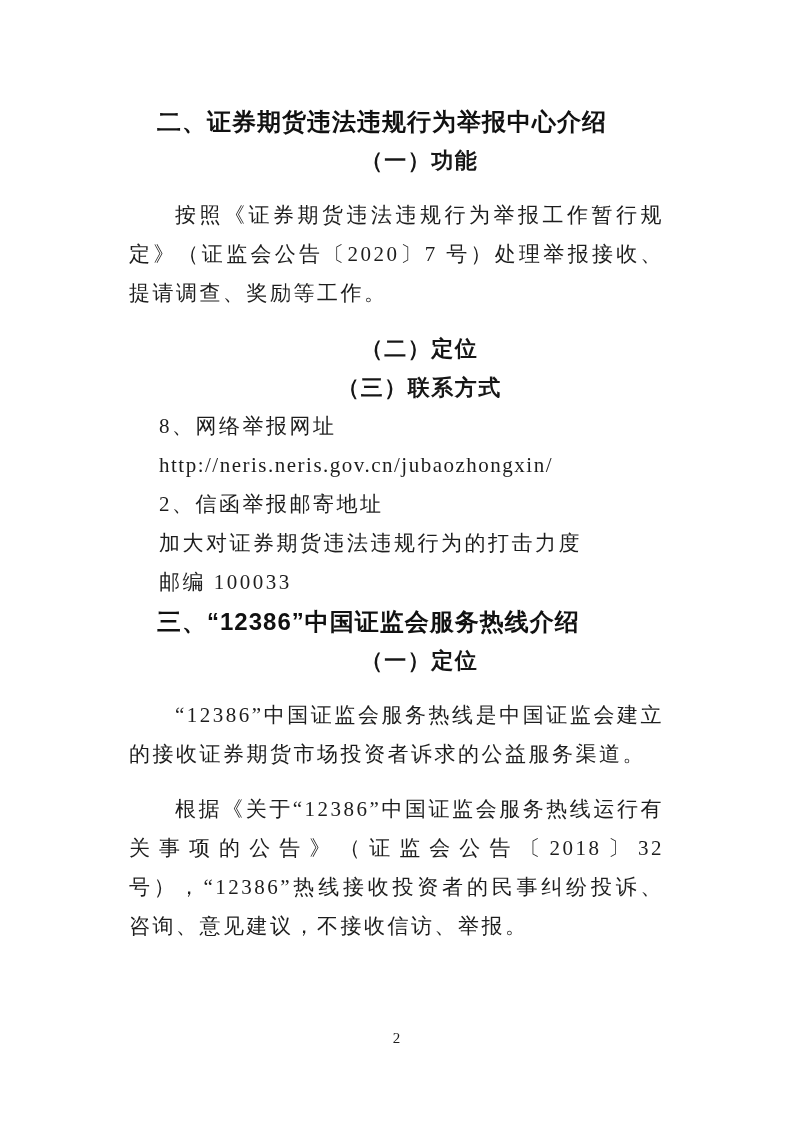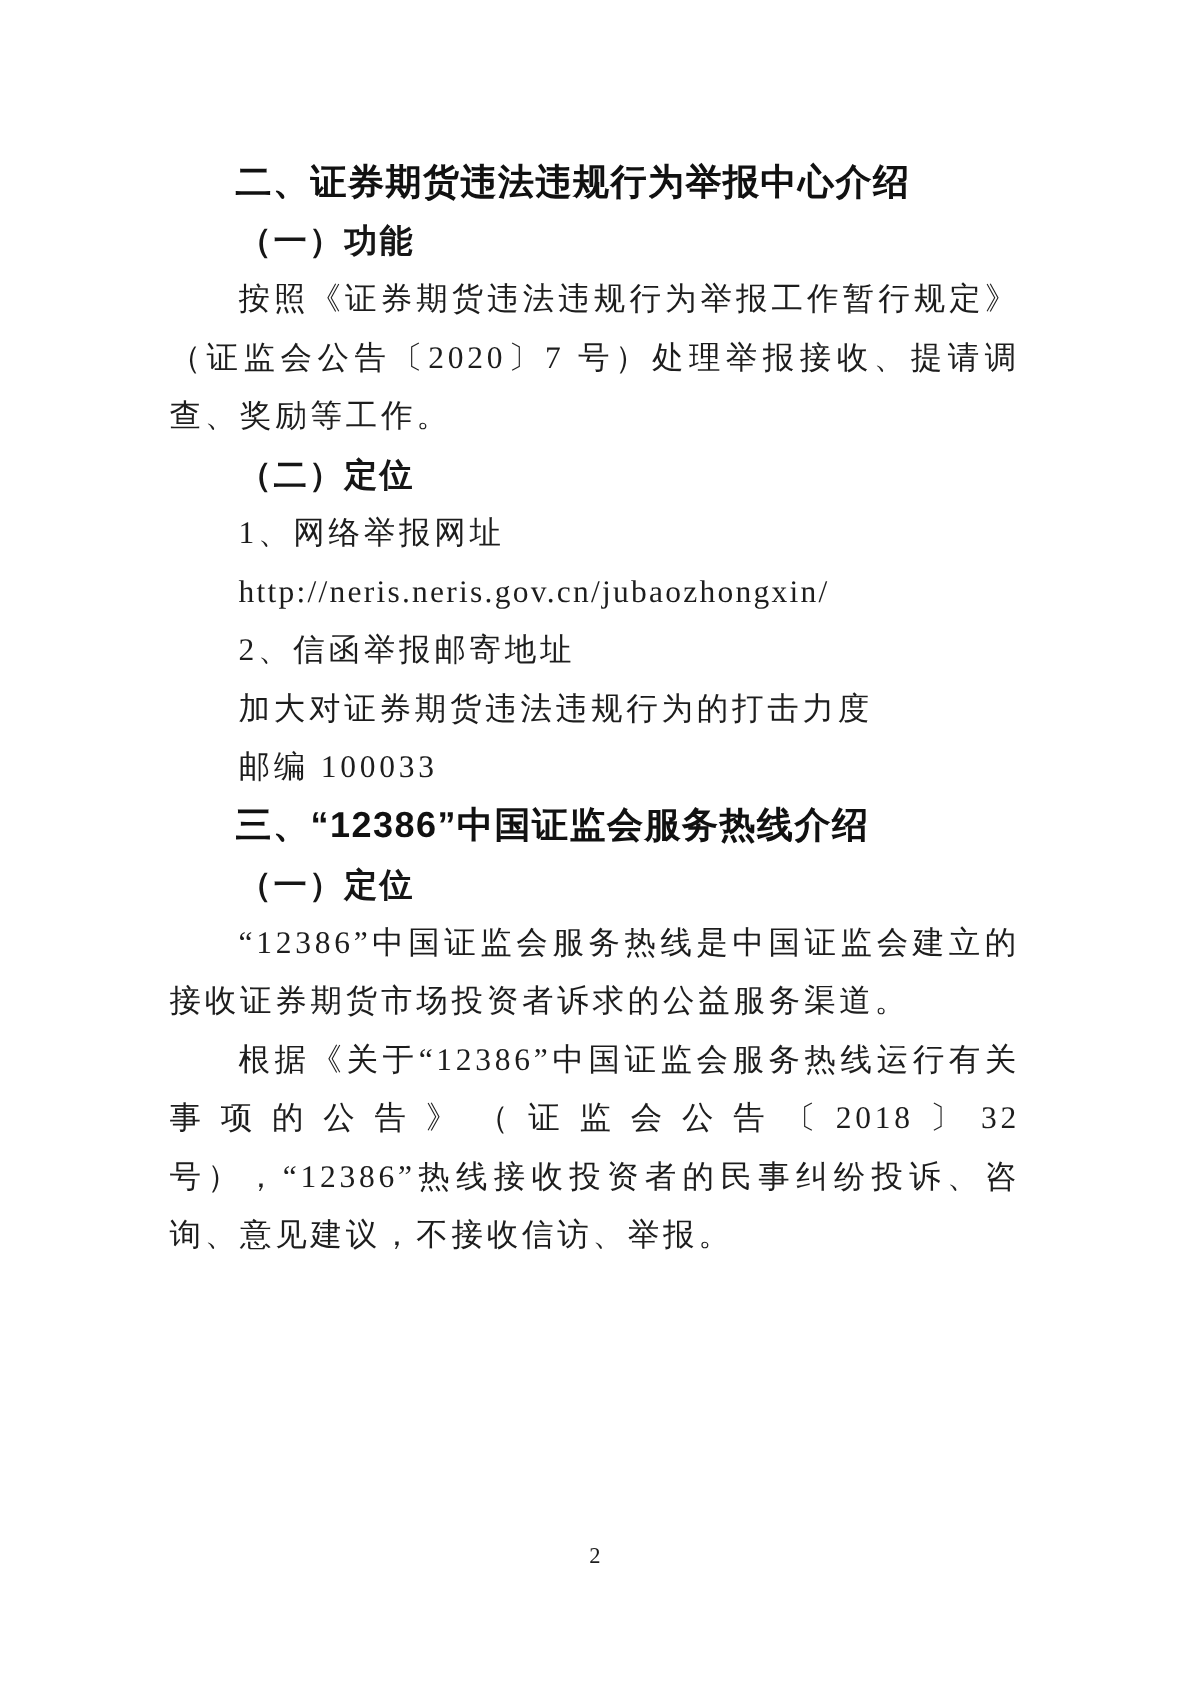--- a/index.html
+++ b/index.html
@@ -34,26 +34,27 @@
   }
   .h2 {
     font-family: "Liberation Serif", serif;
     font-weight: bold;
     font-size: 22px;
     line-height: 39px;
     margin: 0;
     text-indent: 46px;
     letter-spacing: 1.5px;
     color: #161616;
+    text-align: center;
   }
   .body {
     font-family: "Liberation Serif", serif;
     font-size: 21px;
     line-height: 39px;
-    margin: 0;
+    margin: 16px;
     text-indent: 46px;
     letter-spacing: 2.5px;
     text-align: justify;
     color: #1d1d1d;
   }
   .line {
     font-family: "Liberation Serif", serif;
     font-size: 21px;
     line-height: 39px;
     margin: 0;
@@ -84,22 +85,23 @@
 
     <h1 class="h1">二、证券期货违法违规行为举报中心介绍</h1>
 
     <h2 class="h2">（一）功能</h2>
 
     <p class="body">按照《证券期货违法违规行为举报工作暂行规定》（证监会公告〔2020〕7 号）处理举报接收、提请调查、奖励等工作。</p>
 
     <h2 class="h2">（二）定位</h2>
 
 
+    <h2 class="h2">（三）联系方式</h2>
 
-    <p class="line">1、网络举报网址</p>
+    <p class="line">8、网络举报网址</p>
 
     <p class="line url">http://neris.neris.gov.cn/jubaozhongxin/</p>
 
     <p class="line">2、信函举报邮寄地址</p>
 
 
     <p class="line">加大对证券期货违法违规行为的打击力度</p>
 
     <p class="line">邮编 100033</p>
 

